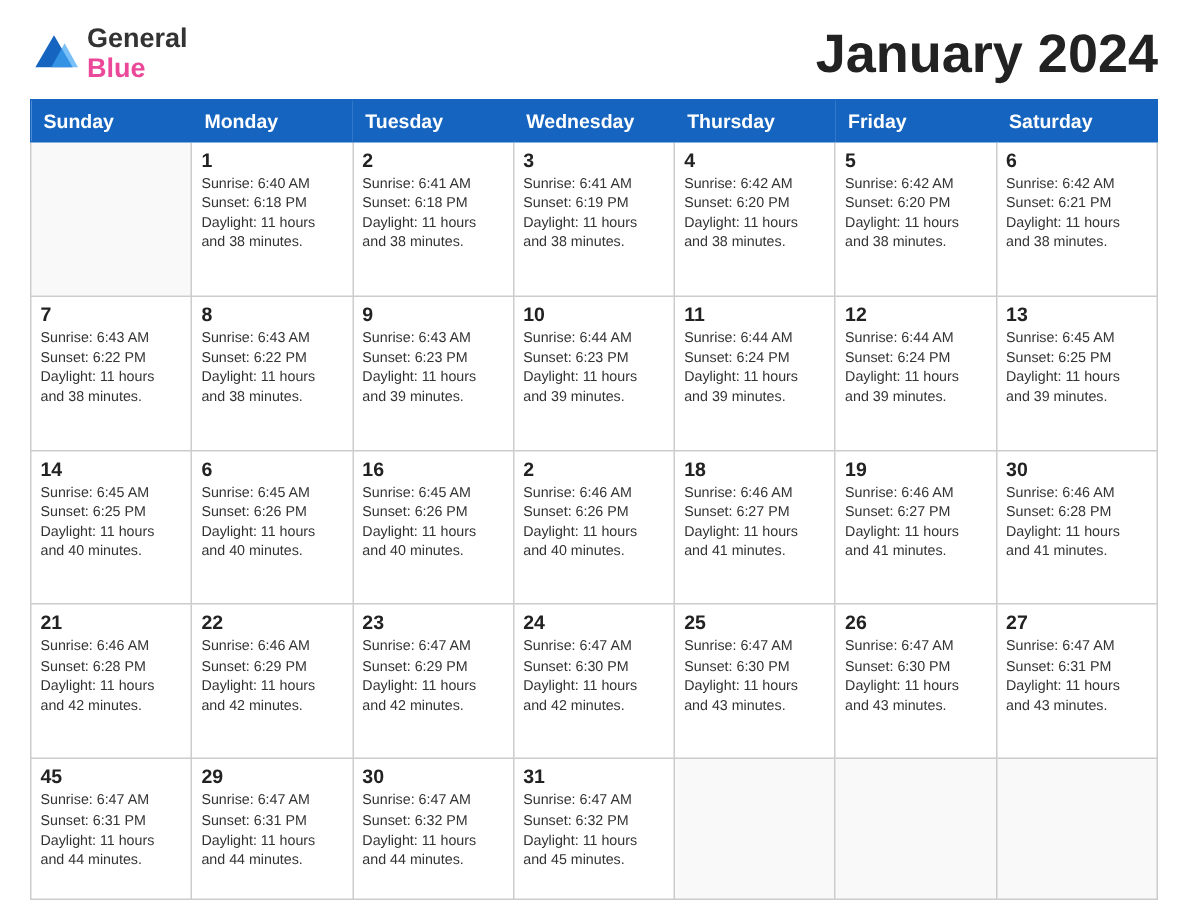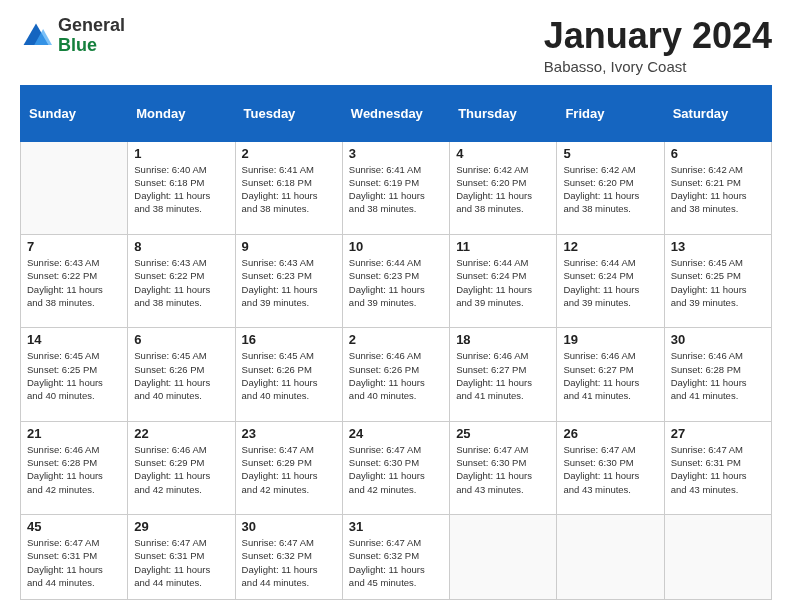--- a/index.html
+++ b/index.html
@@ -27,21 +27,21 @@
       display: flex;
       align-items: center;
       gap: 6px;
     }
     .logo-text {
       font-size: 18px;
       font-weight: bold;
       line-height: 1.1;
     }
     .logo-general { color: #333; }
-    .logo-blue { color: #15803d; }
+    .logo-blue { color: #ec4899; }
     .logo-icon {
       width: 32px;
       height: 32px;
     }
     .title-block {
       text-align: left;
     }
     .month-title {
       font-size: 36px;
       font-weight: bold;
@@ -56,21 +56,21 @@
     .calendar-table {
       width: 100%;
       border-collapse: collapse;
       flex: 1;
       table-layout: fixed;
     }
     .calendar-table th {
       background-color: #1565c0;
       color: #fff;
       text-align: left;
-      padding: 20px 8px;
+      padding: 6px 8px;
       font-size: 13px;
       font-weight: bold;
       border: 1px solid #1565c0;
     }
     .calendar-table td {
       border: 1px solid #ccc;
       vertical-align: top;
       padding: 4px 6px;
       font-size: 10px;
       color: #333;
@@ -105,21 +105,20 @@
         <polygon points="18,4 32,28 4,28" fill="#1565c0"></polygon>
         <polygon points="26,10 36,28 16,28" fill="#42a5f5" opacity="0.7"></polygon>
       </svg>
       <div class="logo-text">
         <span class="logo-general">General</span><br>
         <span class="logo-blue">Blue</span>
       </div>
     </div>
     <div class="title-block">
       <div class="month-title">January 2024</div>
-      <div class="subtitle">Babasso, Ivory Coast</div>
     </div>
   </div>
 
   <table class="calendar-table">
     <thead>
       <tr>
         <th>Sunday</th>
         <th>Monday</th>
         <th>Tuesday</th>
         <th>Wednesday</th>

